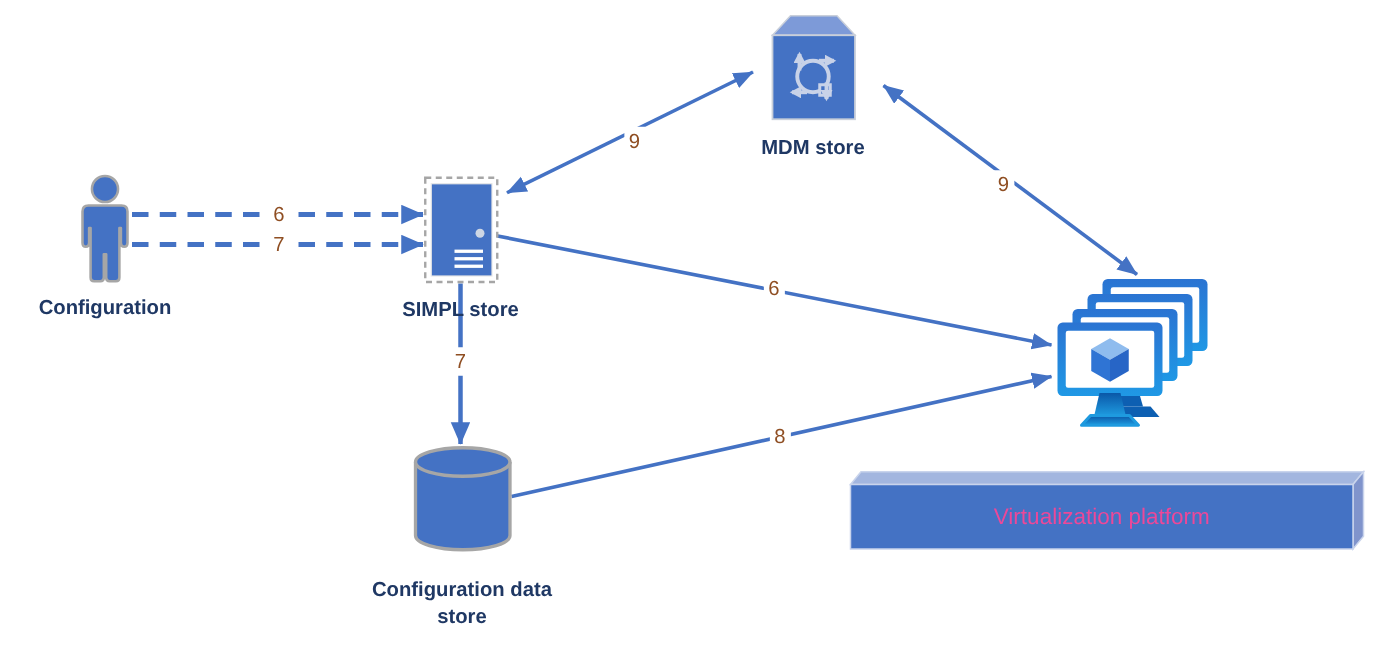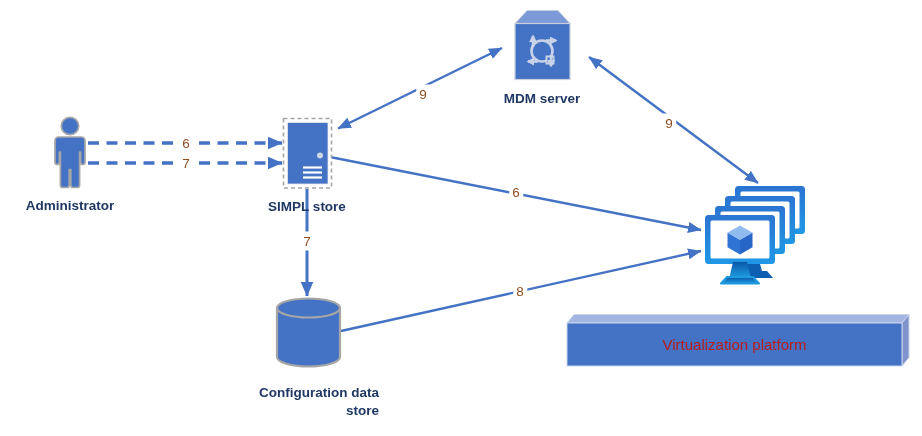--- a/index.html
+++ b/index.html
@@ -11,27 +11,27 @@
   .num {
     position:absolute; transform:translate(-50%,-50%);
     background:#ffffff; color:#8F4E22; padding:0 3px;
     font-size:13.5px; line-height:19px; font-weight:400;
   }
   .nlabel {
     position:absolute; transform:translate(-50%,-50%);
     color:#1F3864; font-weight:600; font-size:13.5px; white-space:nowrap;
   }
   .store-label {
-    transform:translateX(-50%); white-space:normal; text-align:right;
+    transform:translateX(-50%); white-space:normal; text-align:center;
     max-width:142px; line-height:1.3;
   }
   .platform-label {
     position:absolute; left:567px; top:323px; width:335px; height:43px;
     display:flex; align-items:center; justify-content:center;
-    color:#b91c1c; font-size:15px; font-weight:400;
+    color:#ec4899; font-size:15px; font-weight:400;
   }
 </style>
 </head>
 <body>
 
 <div class="canvas">
 
   <svg width="922" height="436" viewBox="0 0 922 436">
     <defs>
       <marker id="mEnd" markerUnits="userSpaceOnUse" markerWidth="15" markerHeight="13" refX="13" refY="5.5" orient="auto-start-reverse">
@@ -139,23 +139,23 @@
       </g>
     </g>
 
     <g>
       <polygon points="567,323 574,314.5 909,314.5 902,323" fill="#A3B6DF" stroke="#C9D4EC" stroke-width="1"></polygon>
       <polygon points="902,323 909,314.5 909,357.5 902,366" fill="#8094CC" stroke="#C9D4EC" stroke-width="1"></polygon>
       <rect x="567" y="323" width="335" height="43" fill="#4472C4" stroke="#C9D4EC" stroke-width="1"></rect>
     </g>
   </svg>
 
-  <div class="nlabel" style="left:70px; top:205px;">Administrator</div>
+  <div class="nlabel" style="left:70px; top:205px;">Configuration</div>
   <div class="nlabel" style="left:307px; top:206px;">SIMPL store</div>
-  <div class="nlabel" style="left:542px; top:98px;">MDM server</div>
+  <div class="nlabel" style="left:542px; top:98px;">MDM store</div>
   <div class="nlabel store-label" style="left:308px; top:384px;">Configuration data store</div>
   <div class="platform-label">Virtualization platform</div>
 
   <div class="num" style="left:186px; top:143px;">6</div>
   <div class="num" style="left:186px; top:163px;">7</div>
   <div class="num" style="left:423px; top:94px;">9</div>
   <div class="num" style="left:669px; top:123px;">9</div>
   <div class="num" style="left:516px; top:192px;">6</div>
   <div class="num" style="left:307px; top:241px;">7</div>
   <div class="num" style="left:520px; top:291px;">8</div>

